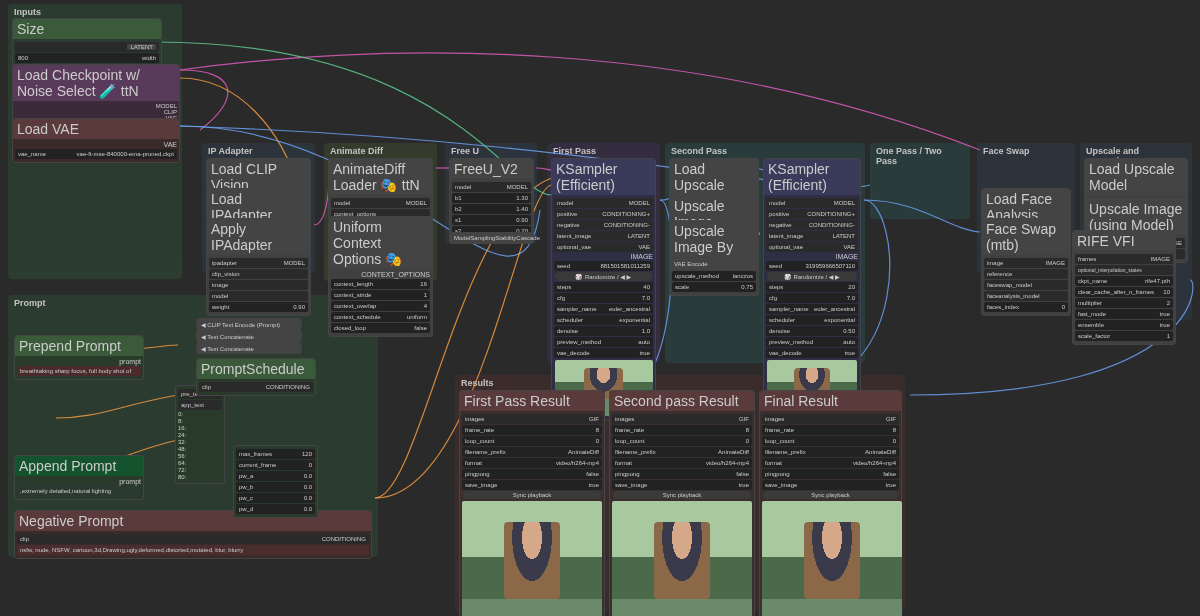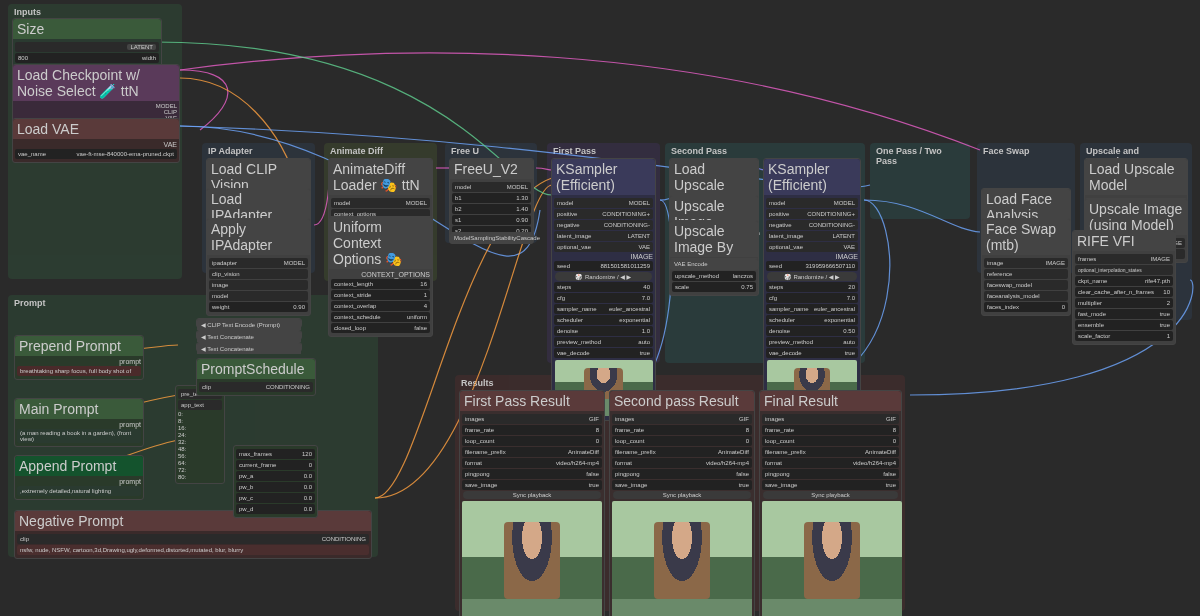--- a/index.html
+++ b/index.html
@@ -604,29 +604,20 @@
 
 <div class="node" style="left:14px;top:335px;width:130px;background:#2a3a2a;">
   <div class="node-header" style="background:#3a5a3a;">Prepend Prompt</div>
   <div class="node-body">
     <div style="text-align:right;">prompt</div>
     <div class="row dark-row" style="background:#4a2a2a;">
           <span>breathtaking sharp focus, full body shot of</span>
         </div>
   </div>
 </div>
-<div class="node" style="left:14px;top:398px;width:130px;background:#2a3a2a;">
-  <div class="node-header" style="background:#3a5a3a;">Main Prompt</div>
-  <div class="node-body">
-    <div style="text-align:right;">prompt</div>
-    <div class="row dark-row" style="background:#2a3a30;">
-          <span>(a man reading a book in a garden), (front view)</span>
-        </div>
-  </div>
-</div>
 <div class="node" style="left:14px;top:455px;width:130px;background:#2a3a2a;">
   <div class="node-header" style="background:#14532d;">Append Prompt</div>
   <div class="node-body">
     <div style="text-align:right;">prompt</div>
     <div class="row dark-row" style="background:#2a3a30;">
           <span>,extremely detailed,natural lighting</span>
         </div>
   </div>
 </div>
 <div class="node" style="left:14px;top:510px;width:358px;background:#3a2a2a;">

